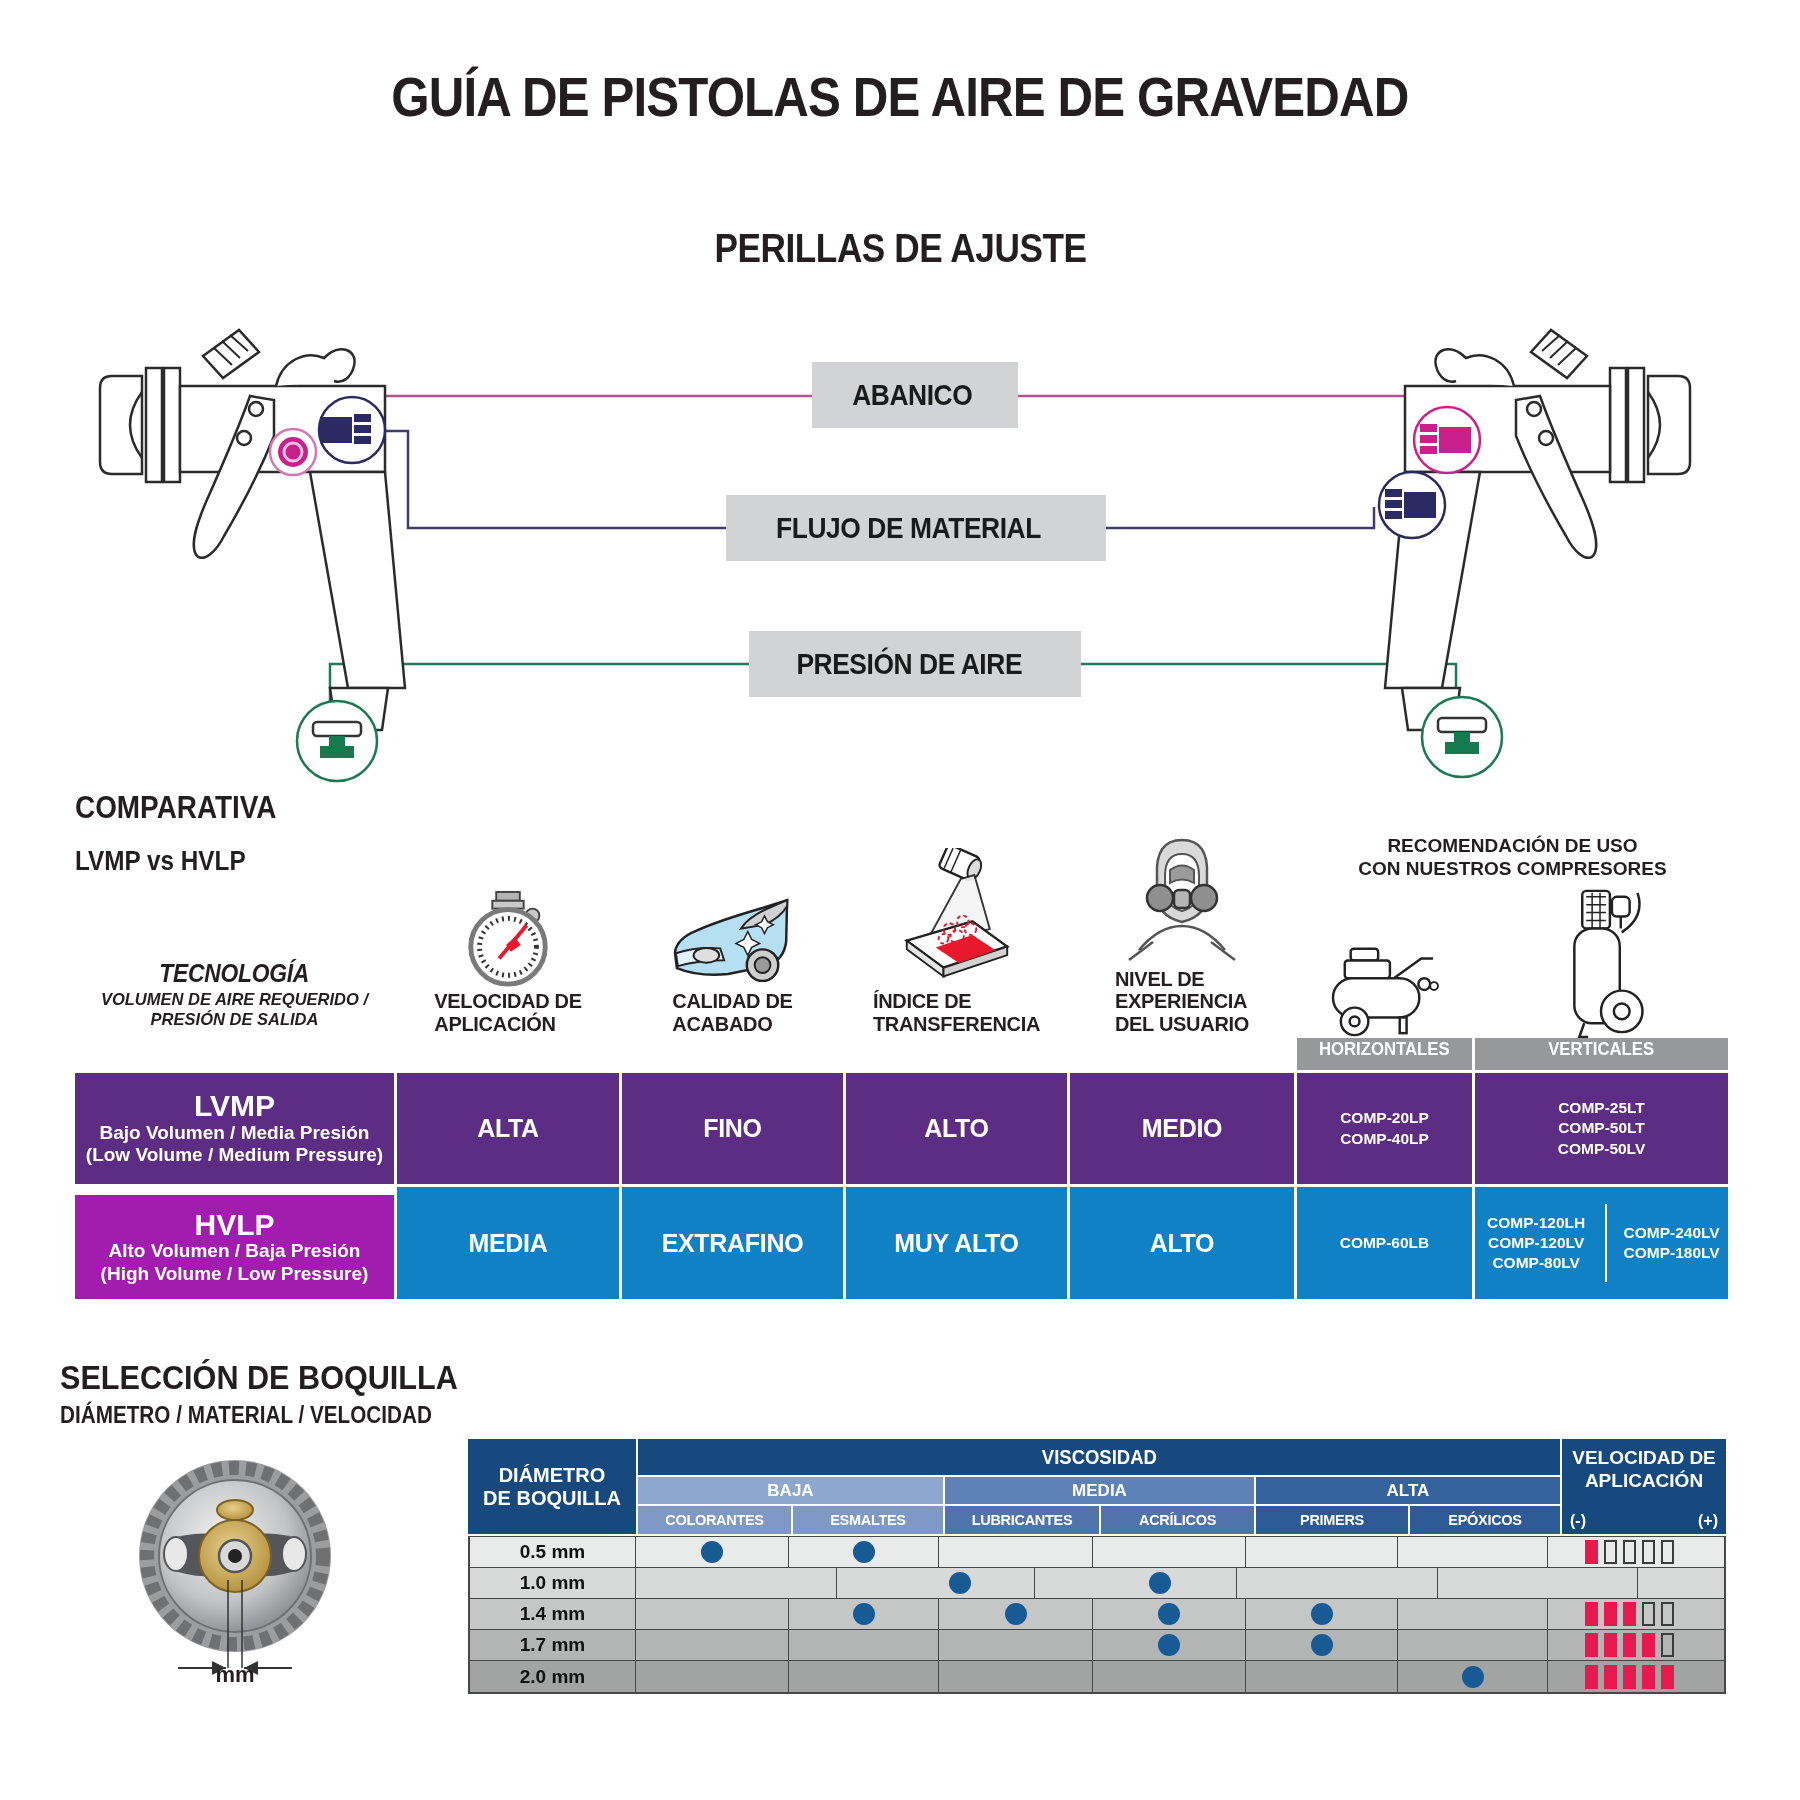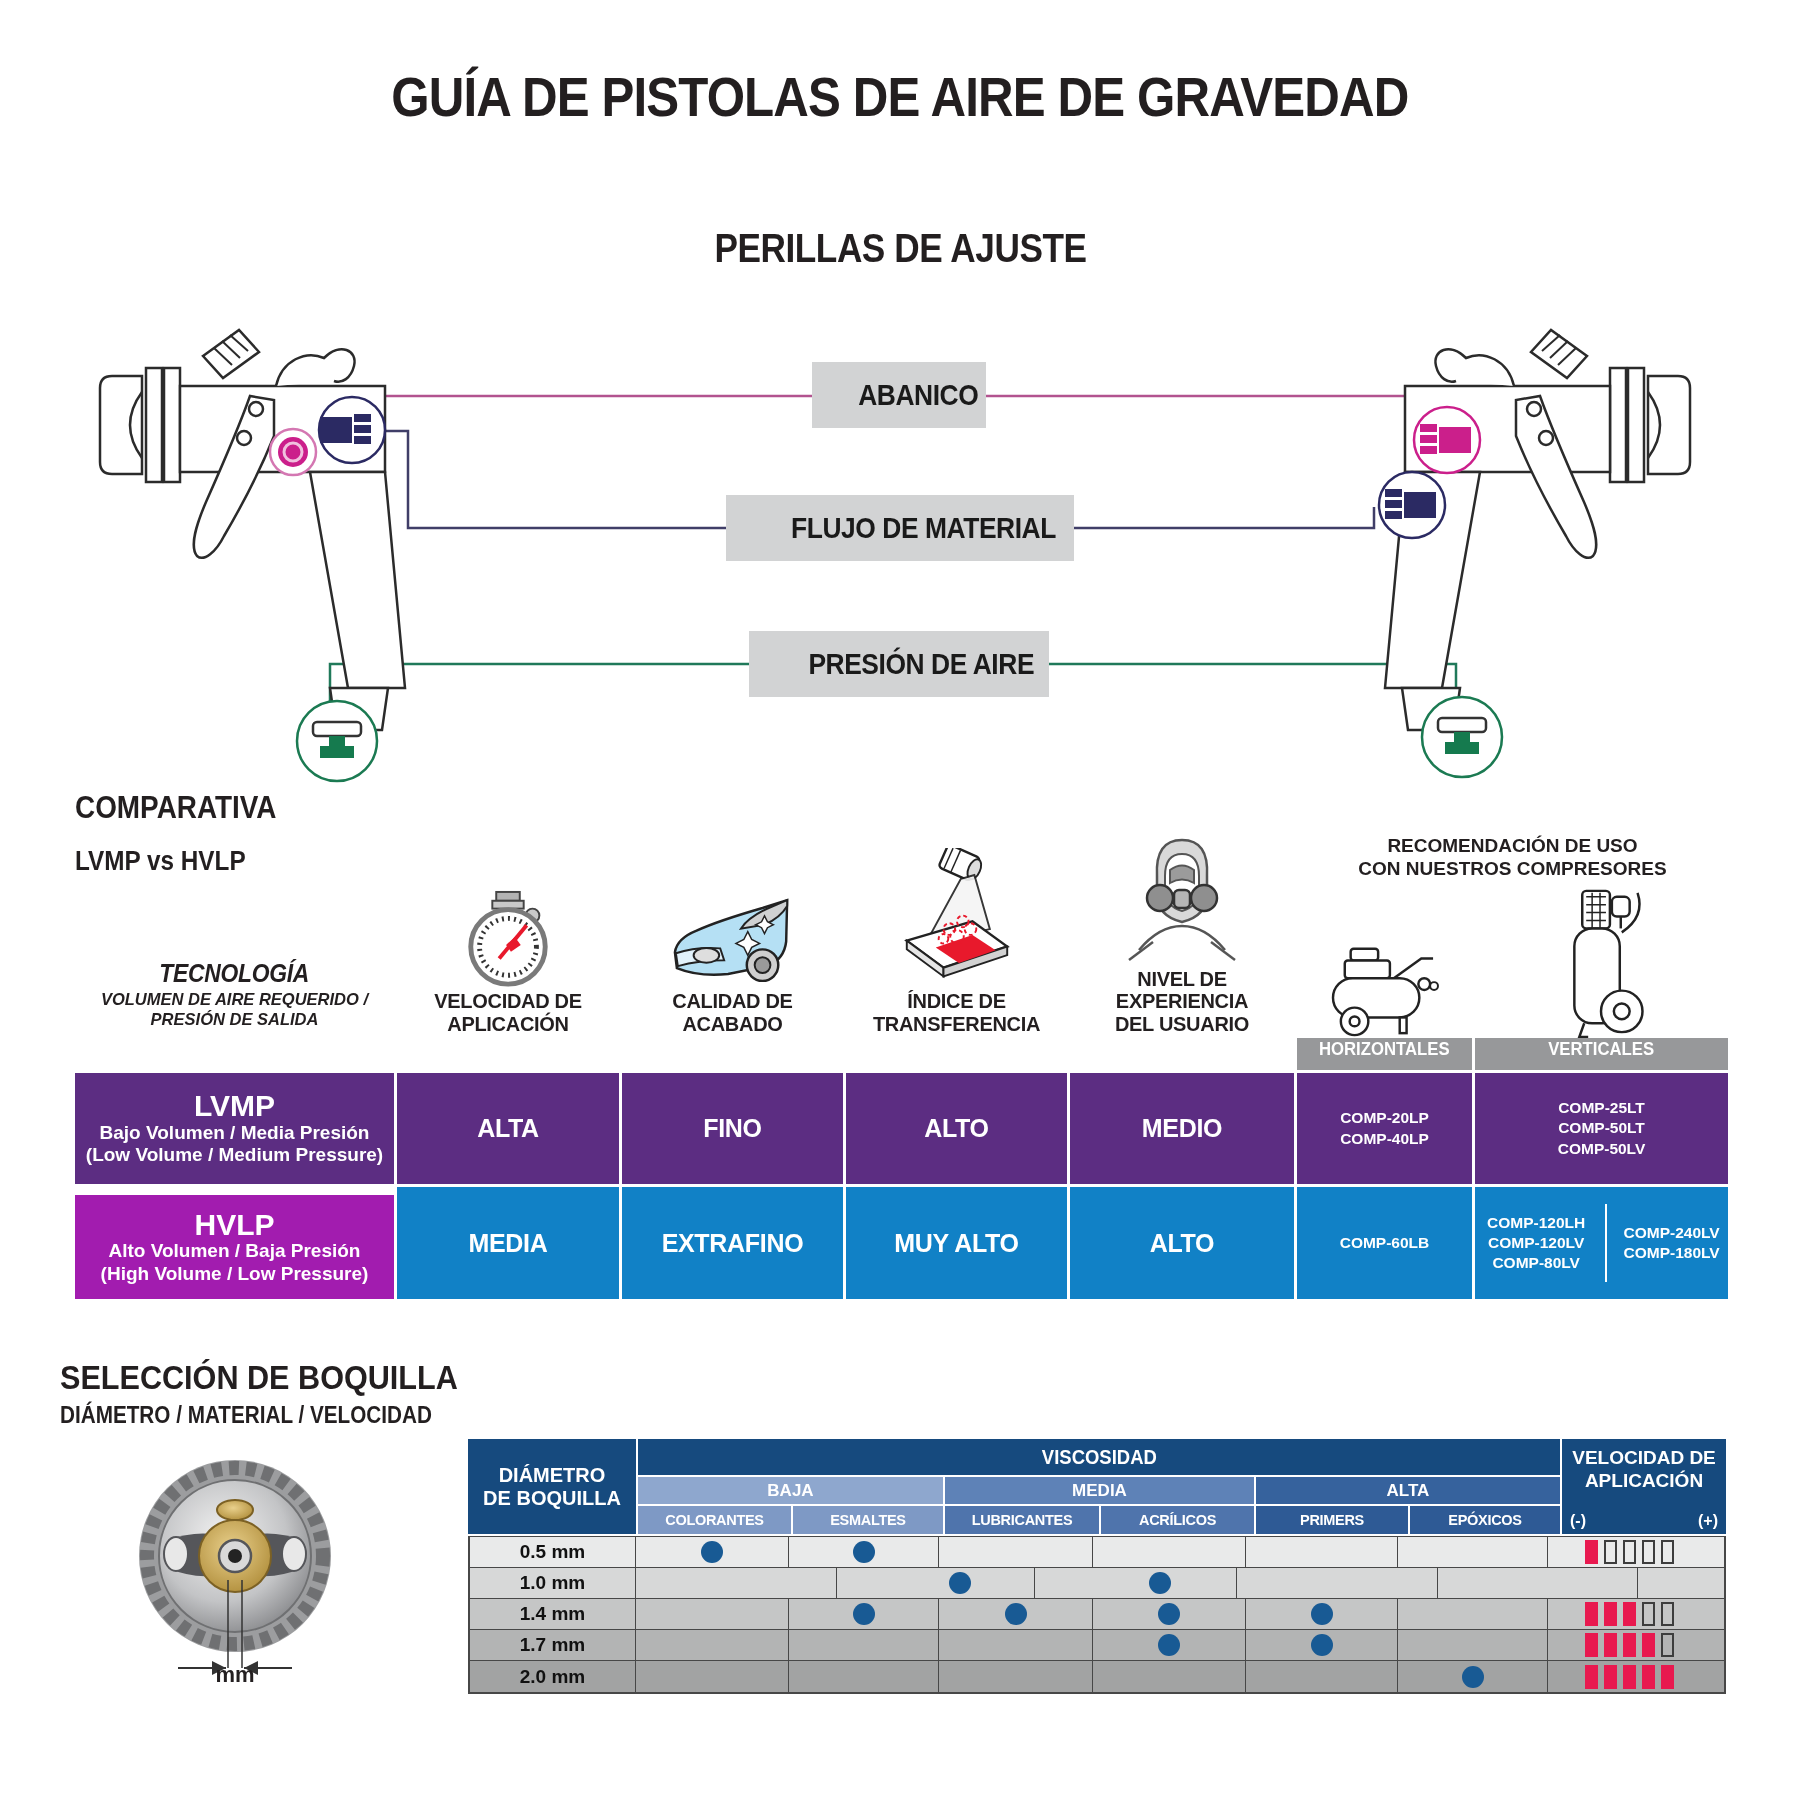--- a/index.html
+++ b/index.html
@@ -5,30 +5,30 @@
   html,body{margin:0;padding:0;background:#ffffff;}
   #page{position:relative;width:1800px;height:1800px;background:#fff;overflow:hidden;
         font-family:"Liberation Sans", sans-serif;color:#231f20;}
   .abs{position:absolute;}
   .cond{display:inline-block;transform:scaleX(0.88);transform-origin:center;}
   .condL{display:inline-block;transform:scaleX(0.9);transform-origin:left center;}
   .ctr{width:100%;text-align:center;}
   #main-title{top:64px;left:0;font-size:56px;font-weight:bold;letter-spacing:-1px;}
   #knob-section-title{top:226px;left:0;font-size:40px;font-weight:bold;letter-spacing:-0.5px;}
   #bg-art{top:0;left:0;z-index:0;}
-  .callout{z-index:2;background:#d2d3d4;display:flex;align-items:center;justify-content:flex-end;
-           font-weight:bold;font-size:30px;letter-spacing:-0.5px;color:#1a1a1a;}
+  .callout{z-index:2;background:#d2d3d4;display:flex;align-items:center;justify-content:flex-start;
+           font-weight:bold;font-size:30px;letter-spacing:-0.5px;color:#1a1a1a;padding-left:32px;}
   
   #comp-title{left:75px;top:790px;font-size:31px;font-weight:bold;}
   #comp-sub{left:75px;top:846px;font-size:27px;font-weight:bold;}
   #comp-table{left:75px;top:823px;display:grid;z-index:2;
       grid-template-columns:319px 222px 221px 221px 224px 175px 253px;
       grid-template-rows:212px 32px 111px 112px;gap:3px;}
   .hcell{display:flex;flex-direction:column;align-items:center;justify-content:flex-end;}
-  .hlabel{font-weight:bold;font-size:20px;line-height:1.12;text-align:center;letter-spacing:-0.3px;margin-top:2px;}
+  .hlabel{font-weight:bold;font-size:20px;line-height:1.12;text-align:left;letter-spacing:-0.3px;margin-top:2px;}
   .tec-cell{justify-content:flex-end;}
   .tec-title{font-size:26px;font-weight:bold;letter-spacing:-0.3px;}
   .tec-sub{font-size:16.5px;font-weight:bold;line-height:1.22;text-align:center;}
   .rec-cell{display:flex;flex-direction:column;align-items:center;}
   .rec-title{font-size:19px;font-weight:bold;line-height:1.2;text-align:center;margin-top:12px;}
   .rec-icons{margin-top:auto;display:flex;width:100%;align-items:flex-end;}
   .rec-ic1{width:175px;display:flex;justify-content:center;}
   .rec-ic2{width:253px;display:flex;justify-content:center;margin-left:3px;}
   .band{background:#97989a;color:#fff;display:flex;align-items:flex-start;justify-content:center;
         font-weight:bold;font-size:19px;}

